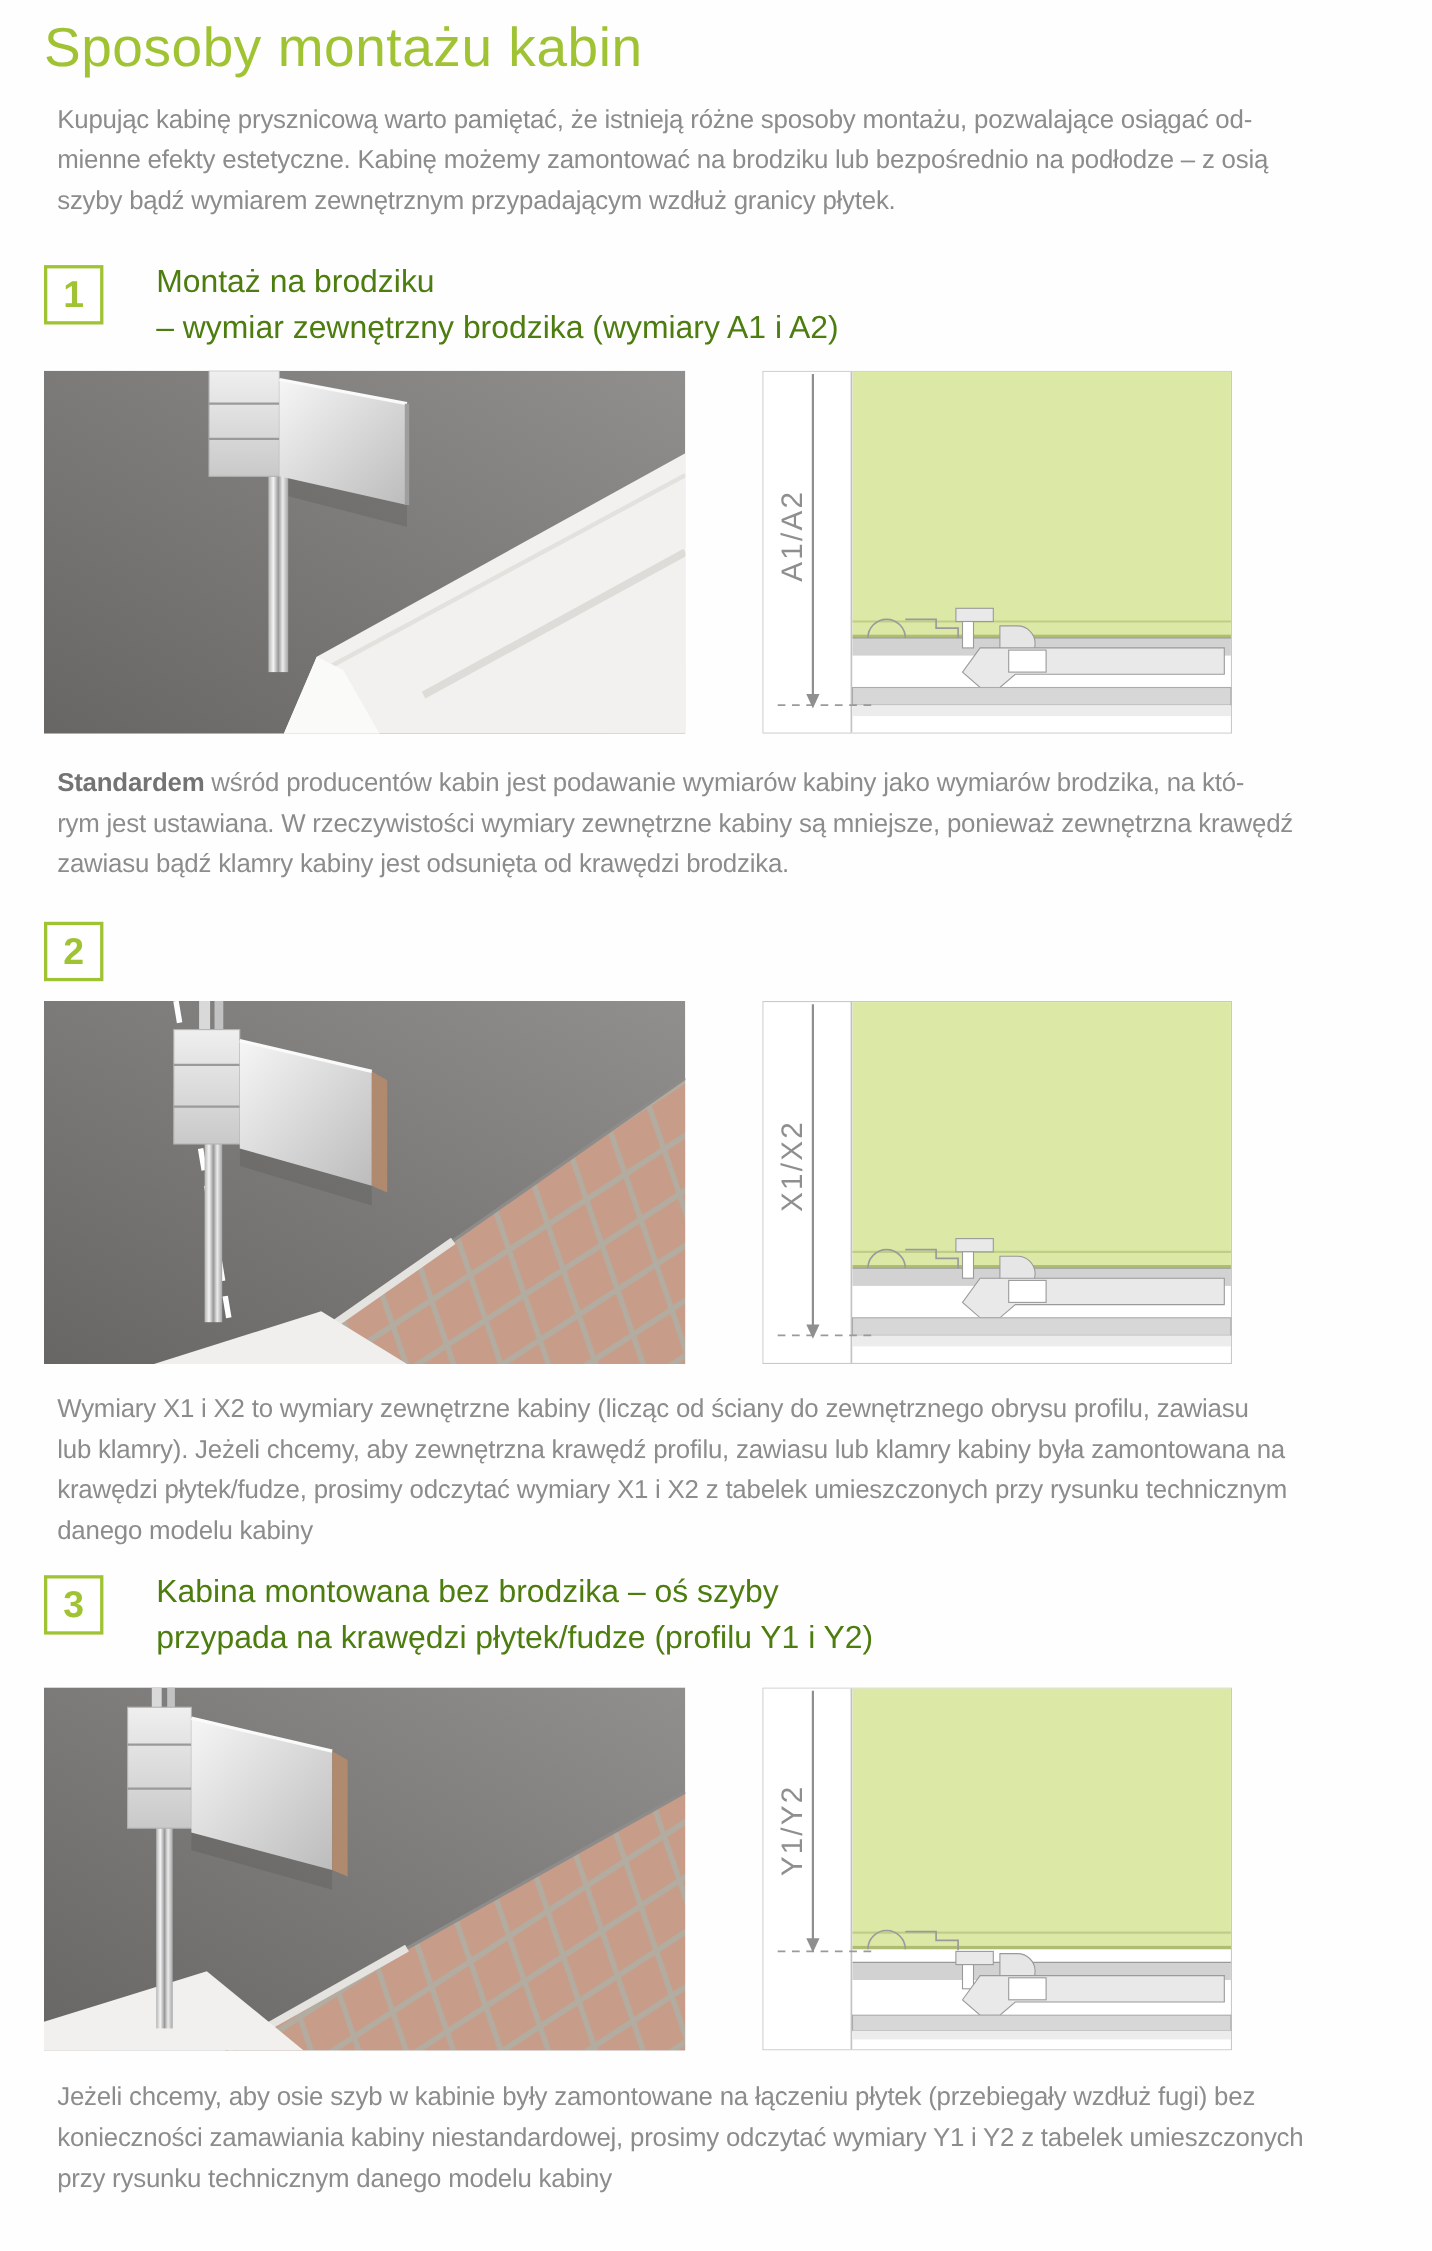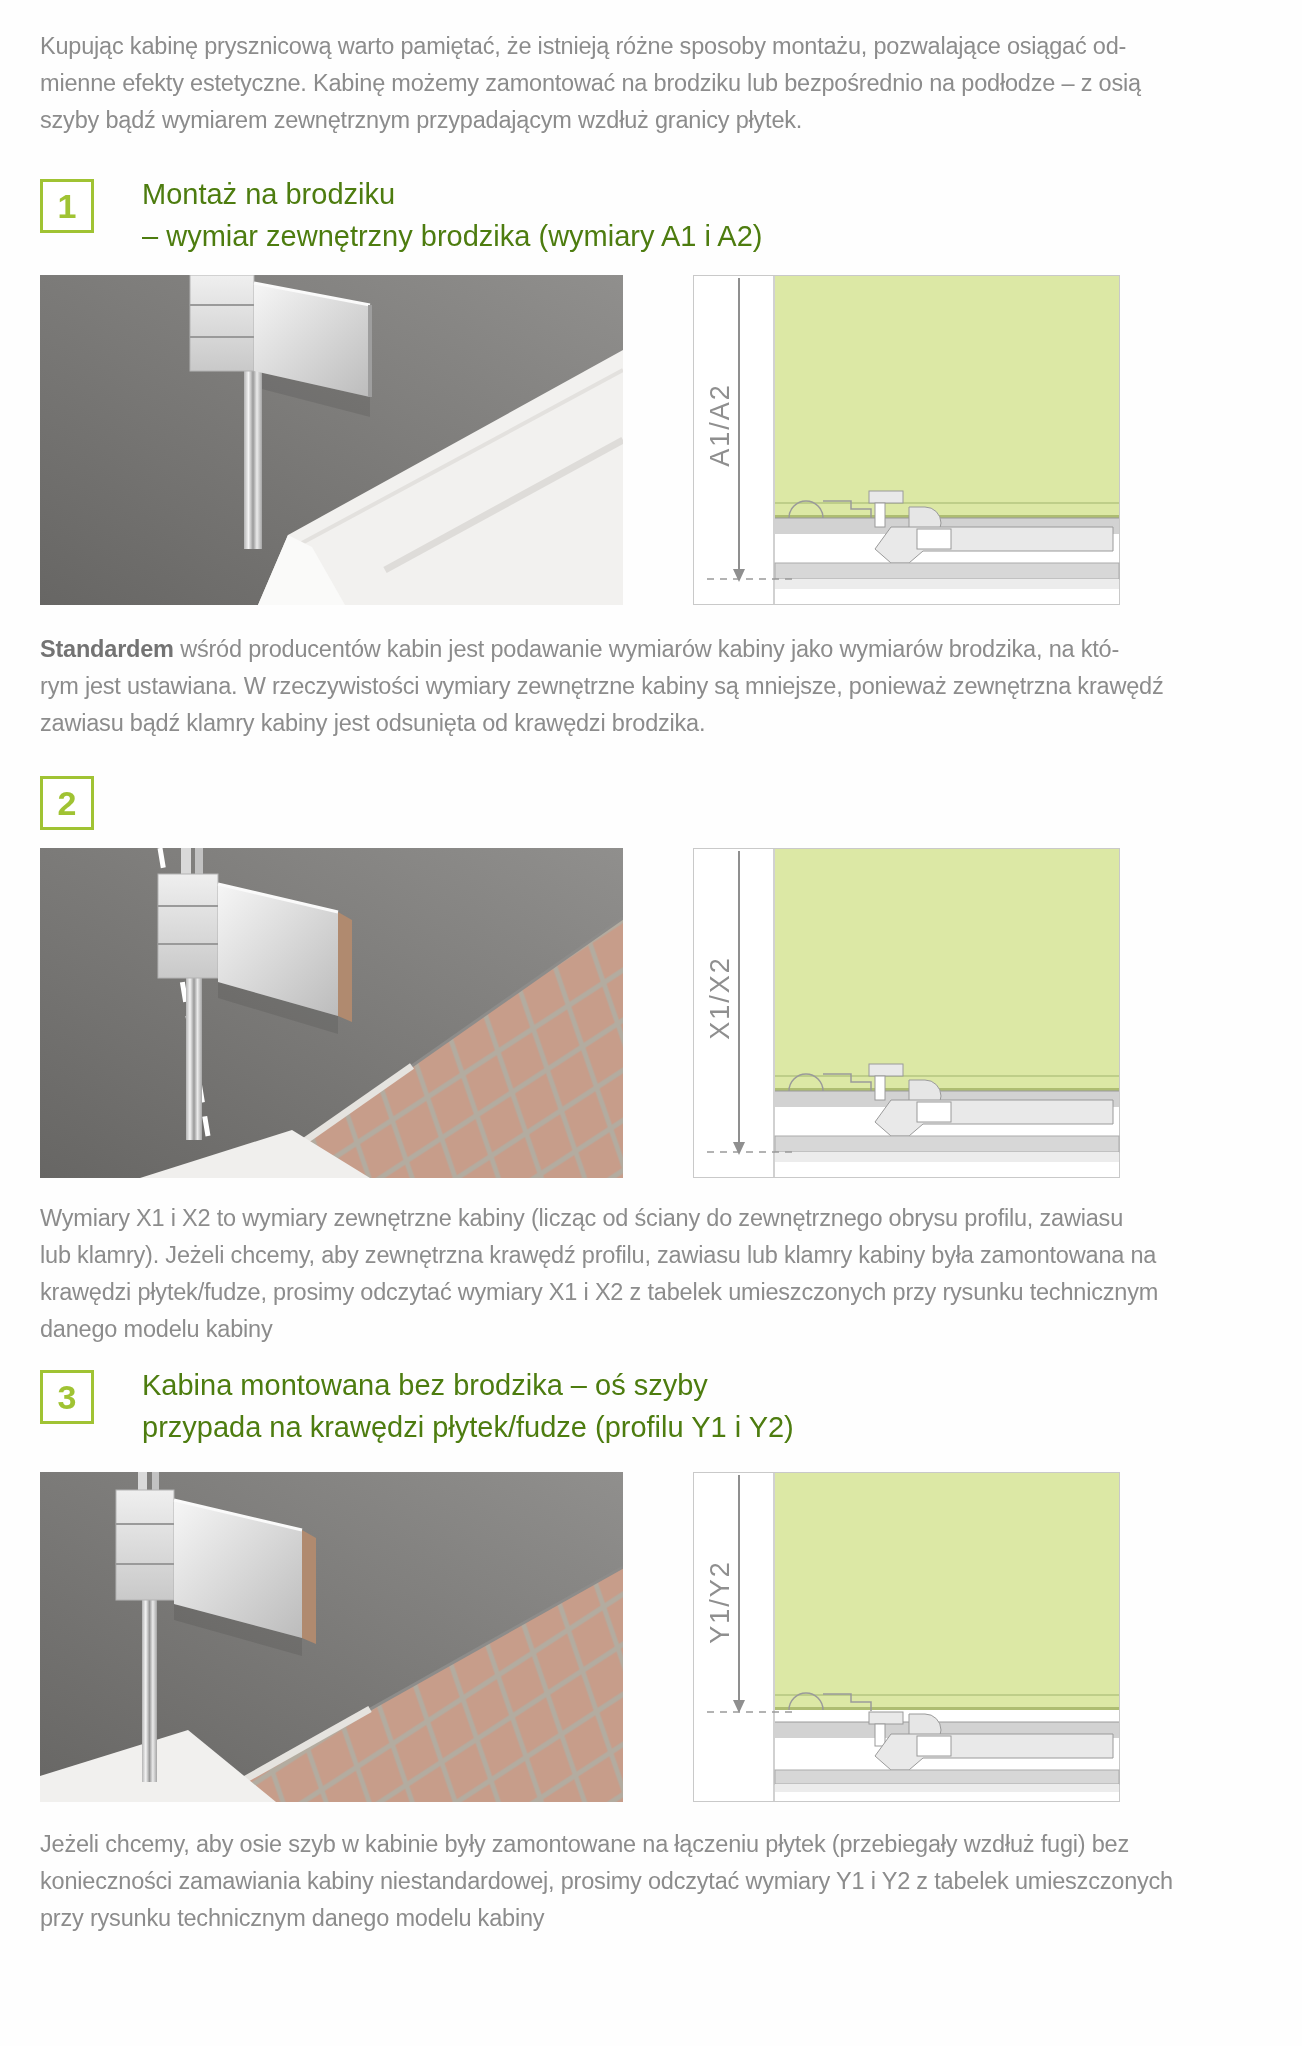--- a/index.html
+++ b/index.html
@@ -19,21 +19,21 @@
     font-weight:400;
     line-height:62px;
     letter-spacing:0.5px;
   }
   .body-text{
     color:#8c8c8c;
     font-size:23.5px;
     line-height:37px;
     letter-spacing:-0.2px;
     white-space:pre-line;
-    margin:0;
+    margin:12px;
   }
   .intro{margin-top:16px;}
   .lead{font-weight:bold;color:#737373;}
   .section-header{display:flex;align-items:flex-start;}
   .sh1{margin-top:34px;}
   .sh2{margin-top:28px;}
   .sh3{margin-top:16px;}
   .badge{
     width:48px;height:48px;
     border:3px solid #a0c333;
@@ -92,20 +92,21 @@
     </linearGradient>
     <pattern id="tilesP" width="42" height="42" patternUnits="userSpaceOnUse" patternTransform="rotate(-33) skewX(-14)">
       <rect width="42" height="42" fill="#c79d8a"></rect>
       <rect width="42" height="42" fill="none" stroke="#b3aca0" stroke-width="5"></rect>
     </pattern>
   </defs>
 </svg>
 
 <div class="page">
 
+  <h1 class="title">Sposoby montażu kabin</h1>
 
   <p class="body-text intro">Kupując kabinę prysznicową warto pamiętać, że istnieją różne sposoby montażu, pozwalające osiągać od-
 mienne efekty estetyczne. Kabinę możemy zamontować na brodziku lub bezpośrednio na podłodze – z osią
 szyby bądź wymiarem zewnętrznym przypadającym wzdłuż granicy płytek.</p>
 
   <div class="section-header sh1">
     <div class="badge">1</div>
     <h2 class="heading">Montaż na brodziku
 – wymiar zewnętrzny brodzika (wymiary A1 i A2)</h2>
   </div>

